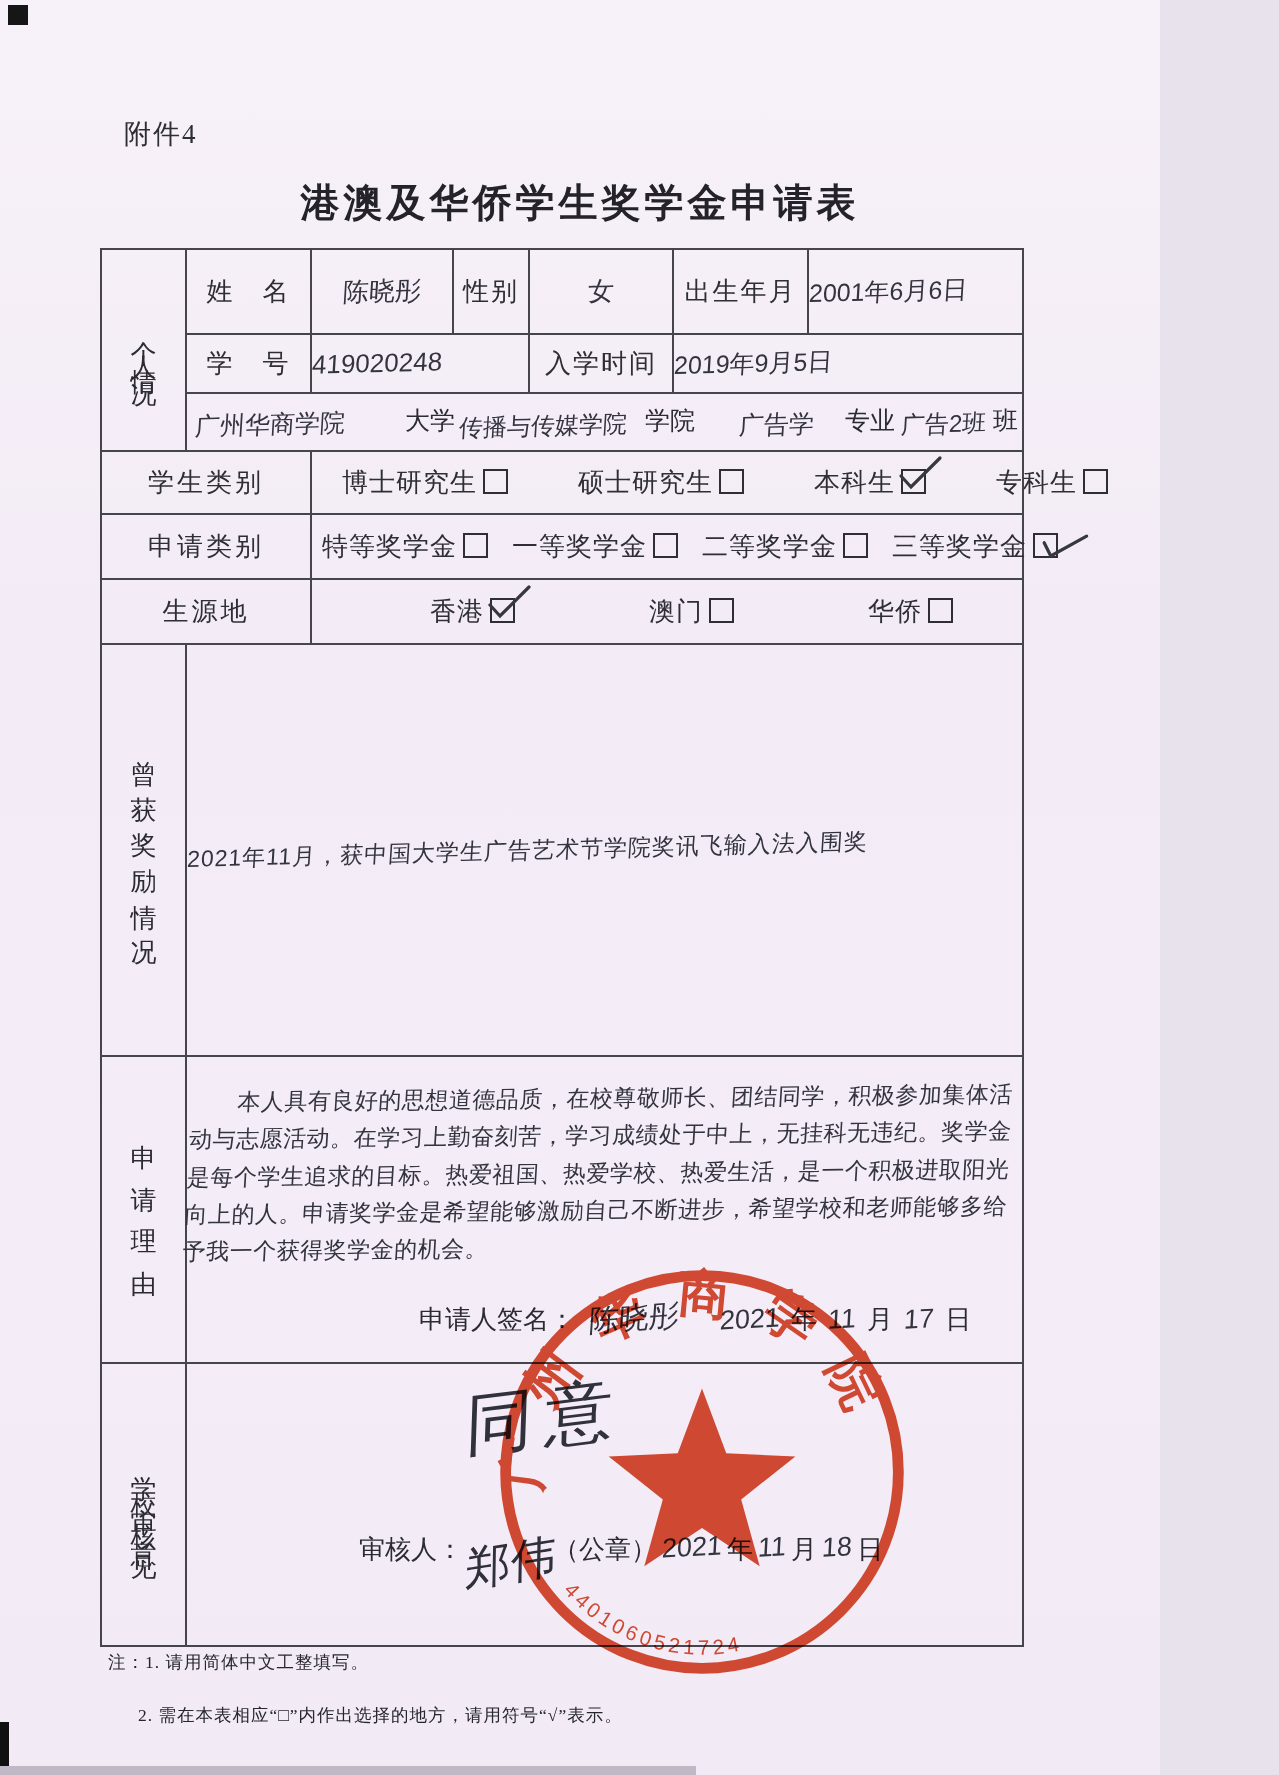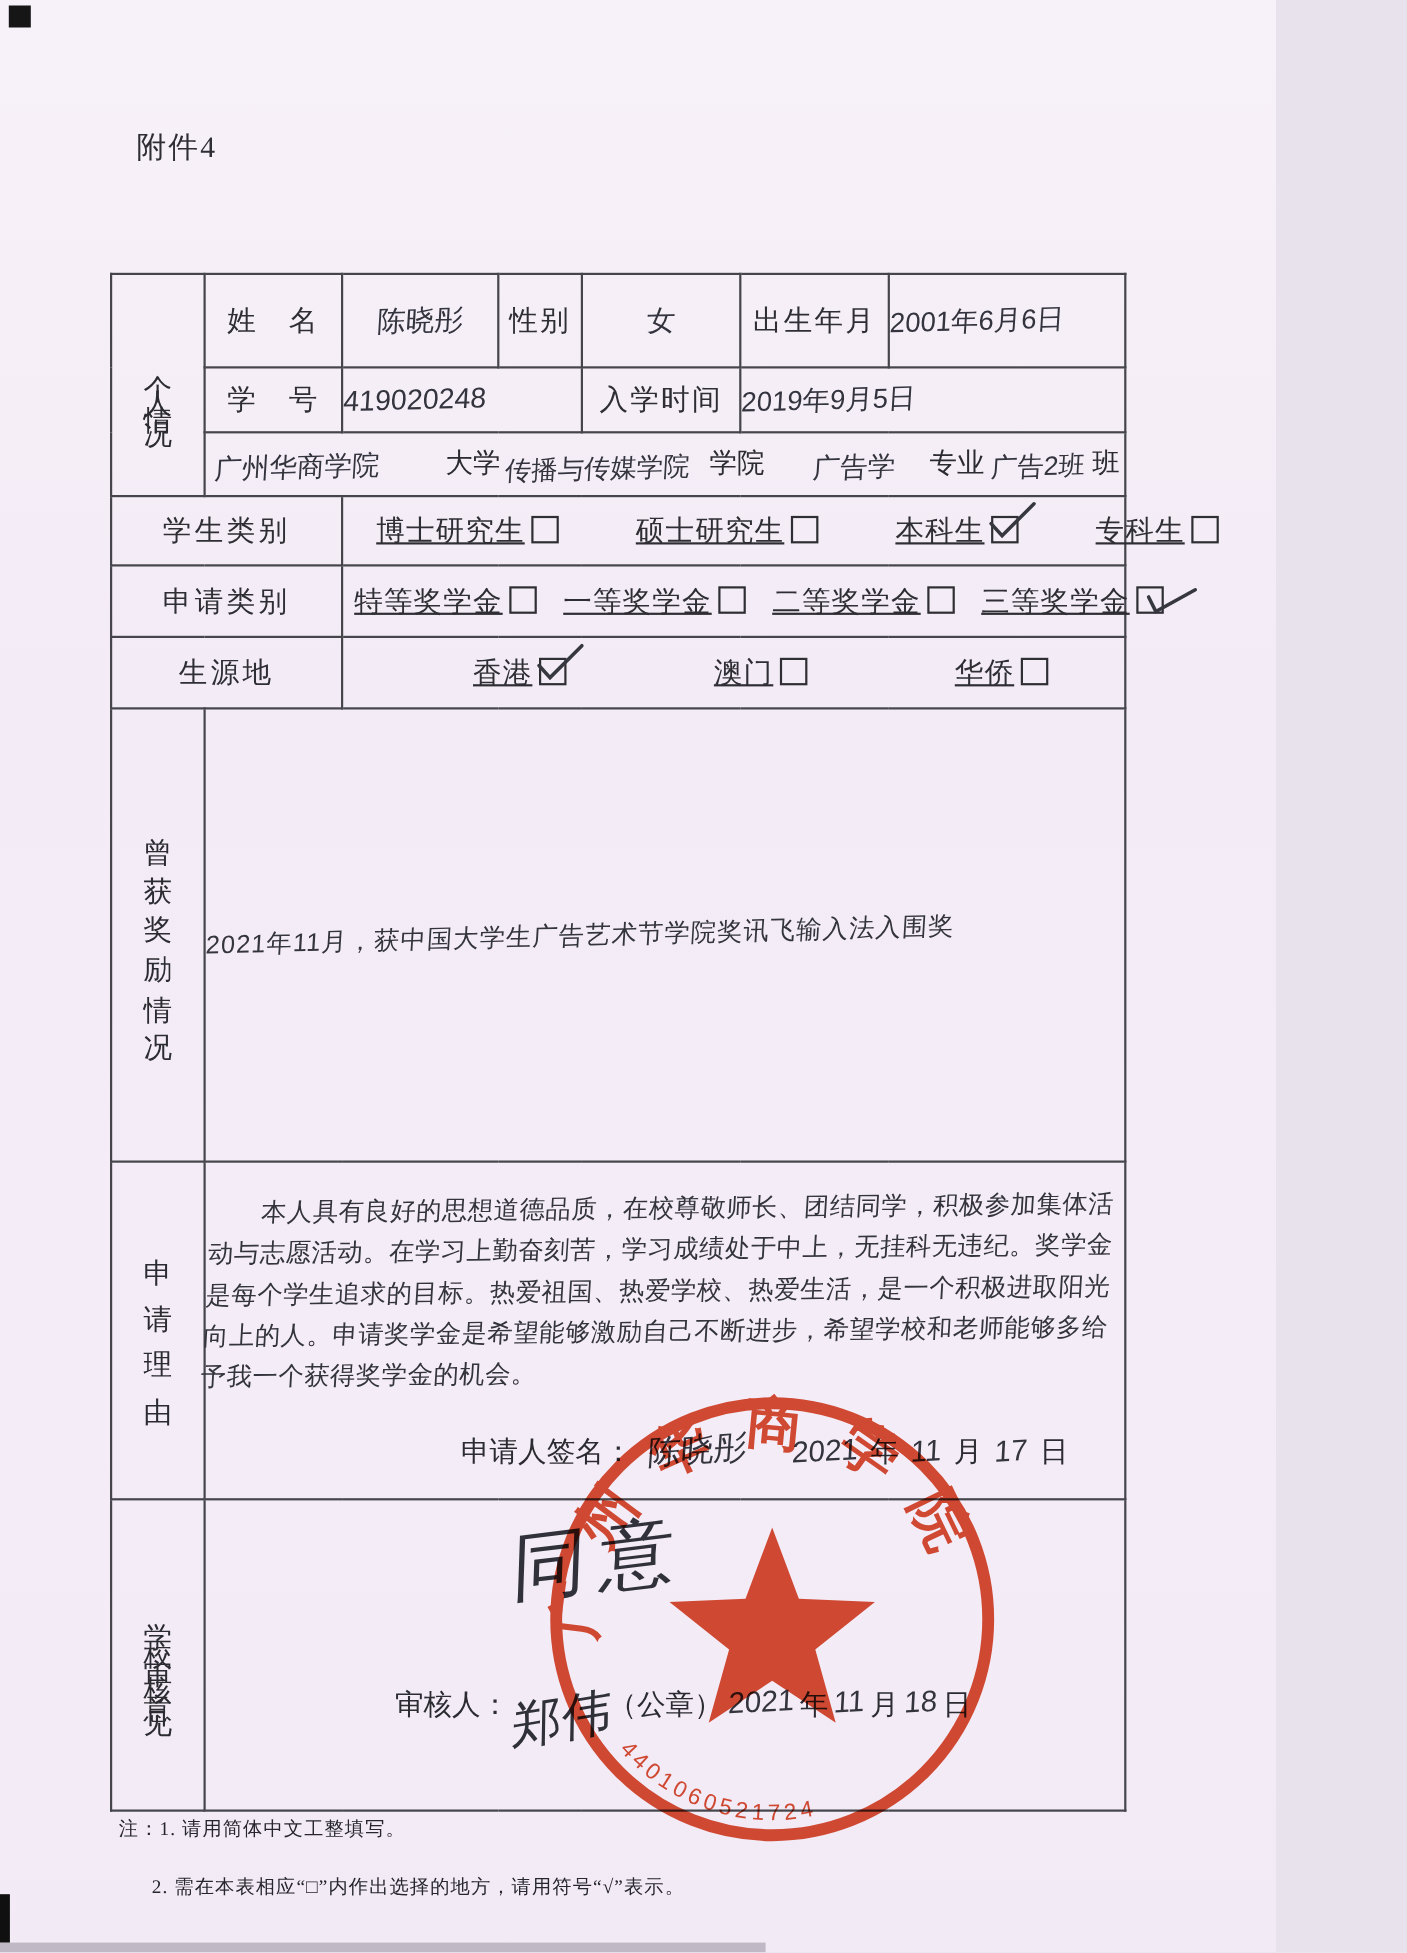--- a/index.html
+++ b/index.html
@@ -49,21 +49,21 @@
   .sl-u{left:8px;top:14px;font-size:25px;}
   .sl-usfx{left:218px;top:10px;}
   .sl-c{left:272px;top:16px;font-size:24px;}
   .sl-csfx{left:458px;top:10px;}
   .sl-m{left:552px;top:14px;font-size:25px;}
   .sl-msfx{left:636px;top:10px;margin-left:22px;}
   .sl-cl{left:714px;top:14px;font-size:24px;}
   .sl-clsfx{left:806px;top:10px;}
 
   
-  .opts{display:flex;align-items:flex-start;text-decoration:underline;}
+  .opts{display:flex;align-items:flex-start;}
   .opts-cat{padding-left:30px;gap:70px;}
   .opts-app{padding-left:10px;gap:24px;}
   .opts-origin{padding-left:118px;gap:134px;}
   .opt{font-size:26px;white-space:nowrap;letter-spacing:1px;}
   .box{position:relative;display:inline-block;width:21px;height:21px;border:2.5px solid #2e2e33;margin-left:6px;vertical-align:-3px;}
   .tick{display:none;position:absolute;left:-6px;top:-17px;width:46px;height:40px;overflow:visible;}
   .box.checked .tick{display:block;}
   .tick polyline{fill:none;stroke:#36373f;stroke-width:3.2;stroke-linecap:round;}
   .tick-right .tick{left:5px;top:-9px;transform:rotate(16deg);}
 
@@ -101,20 +101,21 @@
 </style>
 </head>
 <body>
 
 <div class="page">
   <div class="mark-tl"></div>
   <div class="mark-bl"></div>
   <div class="edge-bottom"></div>
 
   <div class="attachment">附件4</div>
+  <h1 class="title">港澳及华侨学生奖学金申请表</h1>
 
   <table class="form">
     <colgroup>
       <col style="width:85px">
         <col style="width:125px">
         <col style="width:142px">
       <col style="width:76px">
         <col style="width:144px">
         <col style="width:135px">
         <col style="width:215px">

